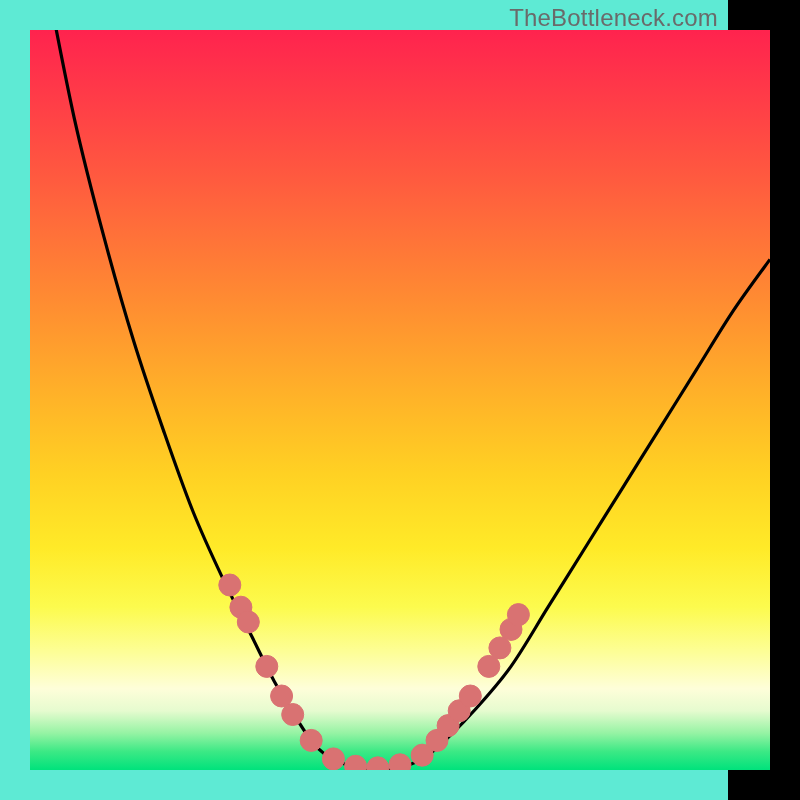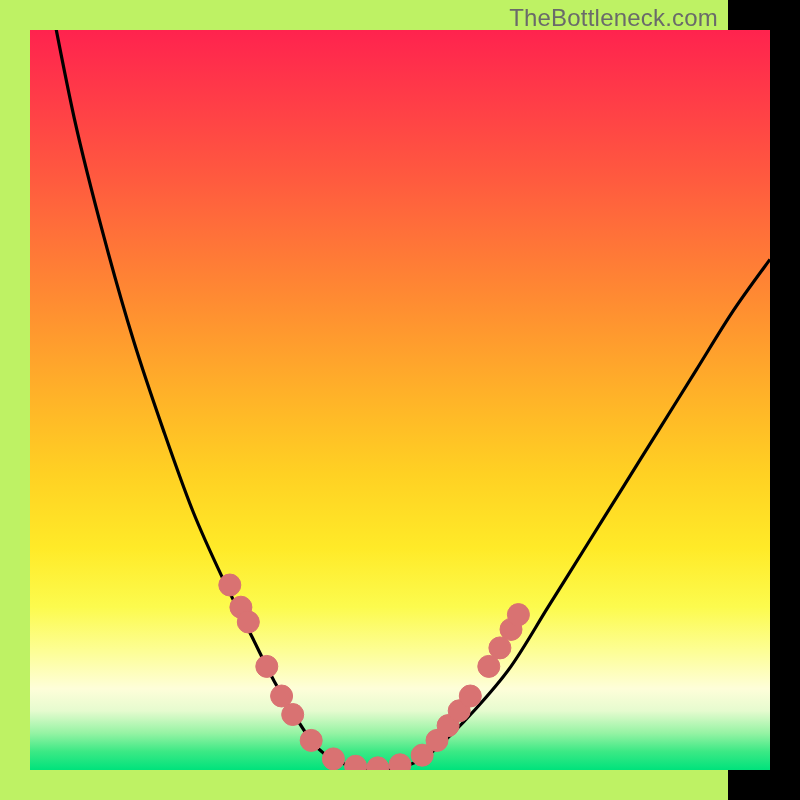--- a/index.html
+++ b/index.html
@@ -8,21 +8,21 @@
     width: 800px;
     height: 800px;
     overflow: hidden;
     background: #000;
     font-family: Arial, Helvetica, sans-serif;
   }
   .frame {
     position: absolute;
     width: 728px;
     height: 800px;
-    background: #bef264;
+    background: #5eead4;
   }
   .watermark {
     position: absolute;
     top: 4px;
     right: 10px;
     color: #6a6a6a;
     font-size: 24px;
     font-weight: 500;
     letter-spacing: 0.2px;
   }

